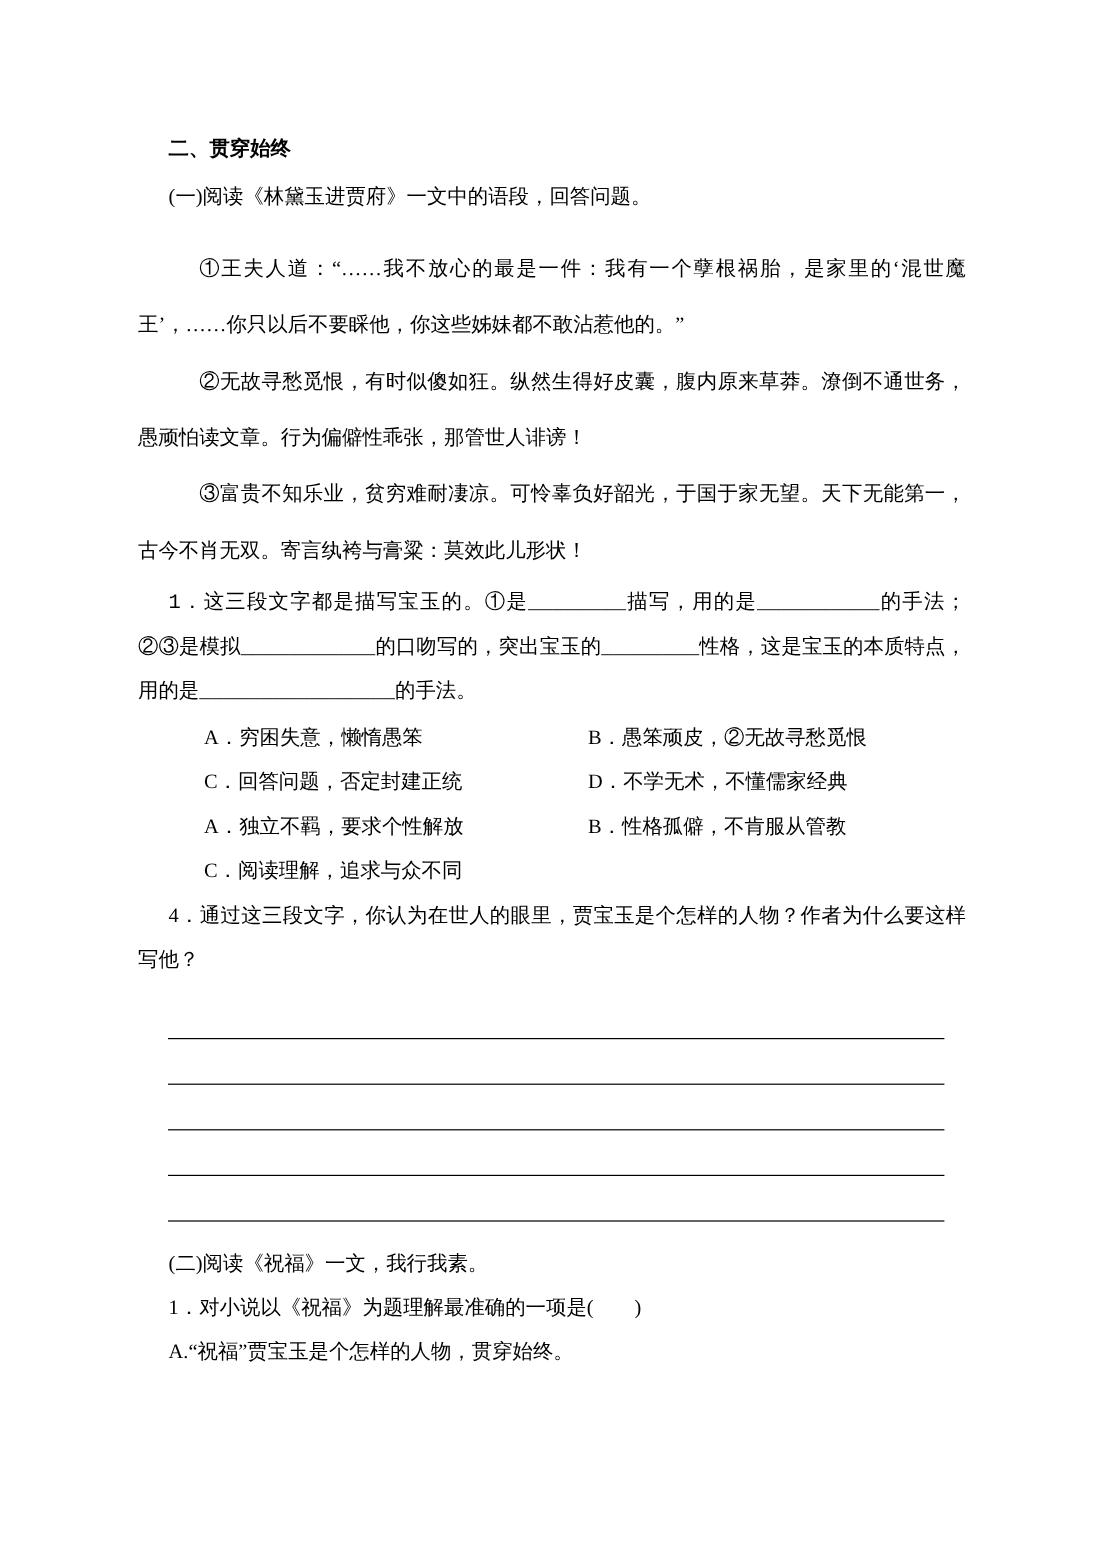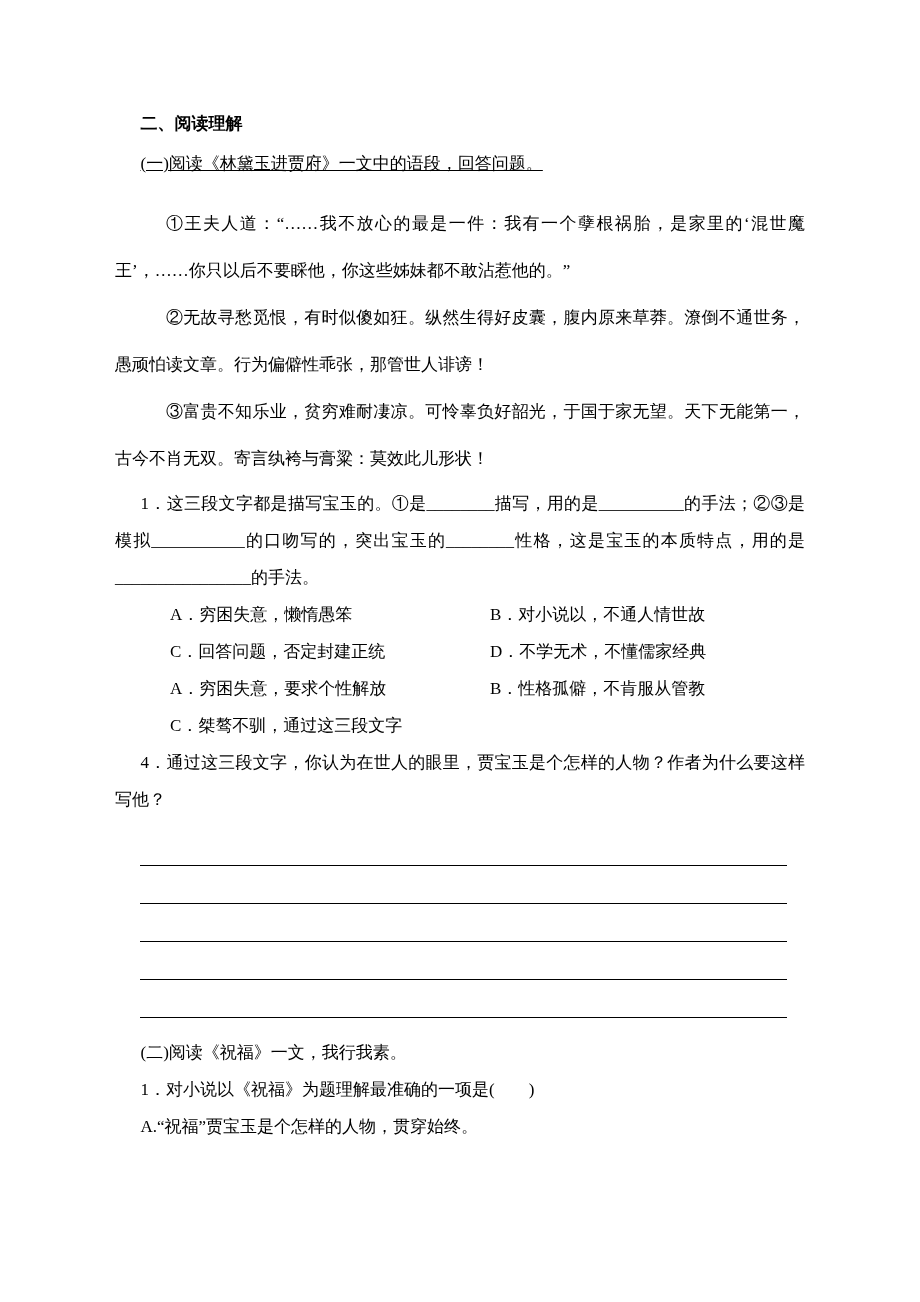--- a/index.html
+++ b/index.html
@@ -21,36 +21,36 @@
     .sec-title {
       font-weight: bold;
       line-height: 24px;
       margin: 0 0 10px 0;
       text-indent: 1.5em;
     }
     .intro {
       line-height: 24px;
       text-indent: 1.5em;
       margin: 16px 0 24px 0;
-      text-decoration: underline;
     }
     .quote {
       line-height: 47px;
       text-indent: 3em;
       text-align: justify;
       margin: 0;
     }
     .qpara {
       line-height: 37px;
       text-indent: 1.5em;
       text-align: justify;
       margin: 0;
     }
     .qpara.first-q {
       margin-top: 3px;
+      font-family: Liberation Mono, monospace;
     }
     .opt-row {
       display: flex;
       line-height: 37px;
       padding-left: 55px;
     }
     .opt-row .opt-l {
       flex: 0 0 320px;
       width: 320px;
     }
@@ -69,45 +69,45 @@
       line-height: 37px;
       text-indent: 1.5em;
       margin: 16px 0 0 0;
     }
   </style>
 </head>
 <body>
 
 <div class="page">
 
-  <p class="sec-title">二、阅读理解</p>
+  <p class="sec-title">二、贯穿始终</p>
 
   <p class="intro">(一)阅读《林黛玉进贾府》一文中的语段，回答问题。</p>
 
   <p class="quote">①王夫人道：“……我不放心的最是一件：我有一个孽根祸胎，是家里的‘混世魔王’，……你只以后不要睬他，你这些姊妹都不敢沾惹他的。”</p>
   <p class="quote">②无故寻愁觅恨，有时似傻如狂。纵然生得好皮囊，腹内原来草莽。潦倒不通世务，愚顽怕读文章。行为偏僻性乖张，那管世人诽谤！</p>
   <p class="quote">③富贵不知乐业，贫穷难耐凄凉。可怜辜负好韶光，于国于家无望。天下无能第一，古今不肖无双。寄言纨袴与膏粱：莫效此儿形状！</p>
 
   <p class="qpara first-q">1．这三段文字都是描写宝玉的。①是________描写，用的是__________的手法；②③是模拟___________的口吻写的，突出宝玉的________性格，这是宝玉的本质特点，用的是________________的手法。</p>
 
   <div class="opt-row">
     <span class="opt-l">A．穷困失意，懒惰愚笨</span>
-    <span class="opt-r">B．对小说以，不通人情世故</span>
+    <span class="opt-r">B．愚笨顽皮，②无故寻愁觅恨</span>
   </div>
   <div class="opt-row">
     <span class="opt-l">C．回答问题，否定封建正统</span>
     <span class="opt-r">D．不学无术，不懂儒家经典</span>
   </div>
 
   <div class="opt-row">
-    <span class="opt-l">A．穷困失意，要求个性解放</span>
+    <span class="opt-l">A．独立不羁，要求个性解放</span>
     <span class="opt-r">B．性格孤僻，不肯服从管教</span>
   </div>
   <div class="opt-row">
-    <span class="opt-l">C．桀骜不驯，通过这三段文字</span>
+    <span class="opt-l">C．阅读理解，追求与众不同</span>
   </div>
 
   <p class="qpara">4．通过这三段文字，你认为在世人的眼里，贾宝玉是个怎样的人物？作者为什么要这样写他？</p>
 
   <div class="answers">
     <div class="ans-line"></div>
     <div class="ans-line"></div>
     <div class="ans-line"></div>
     <div class="ans-line"></div>
     <div class="ans-line"></div>

